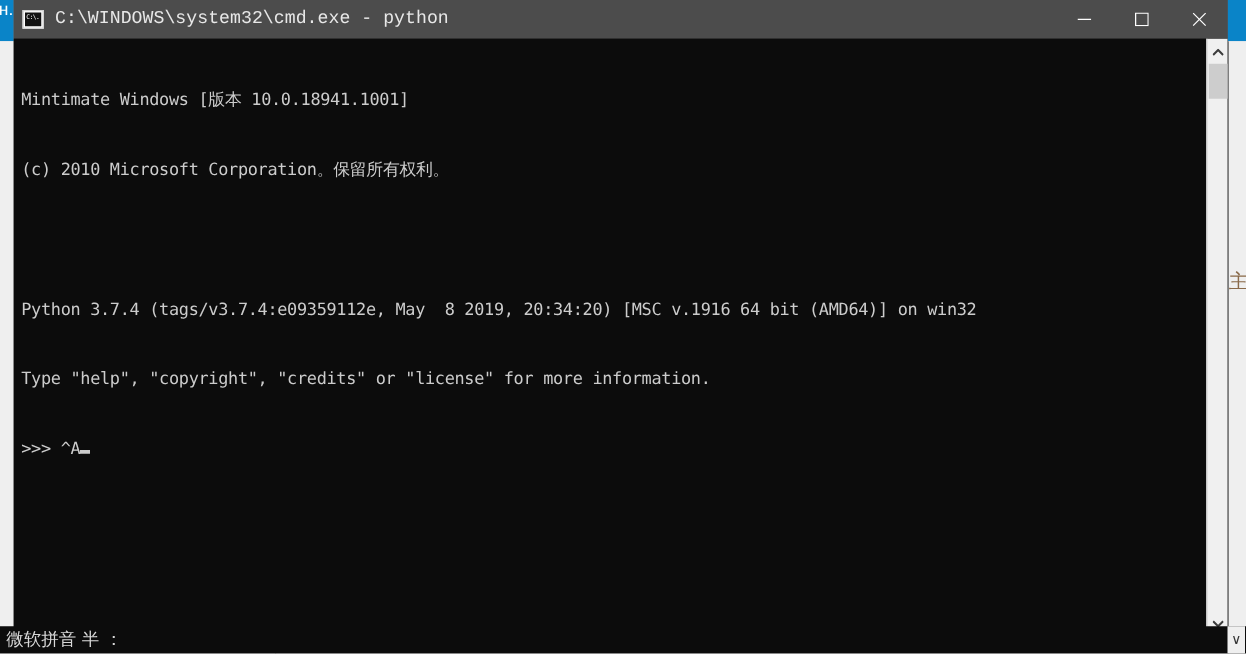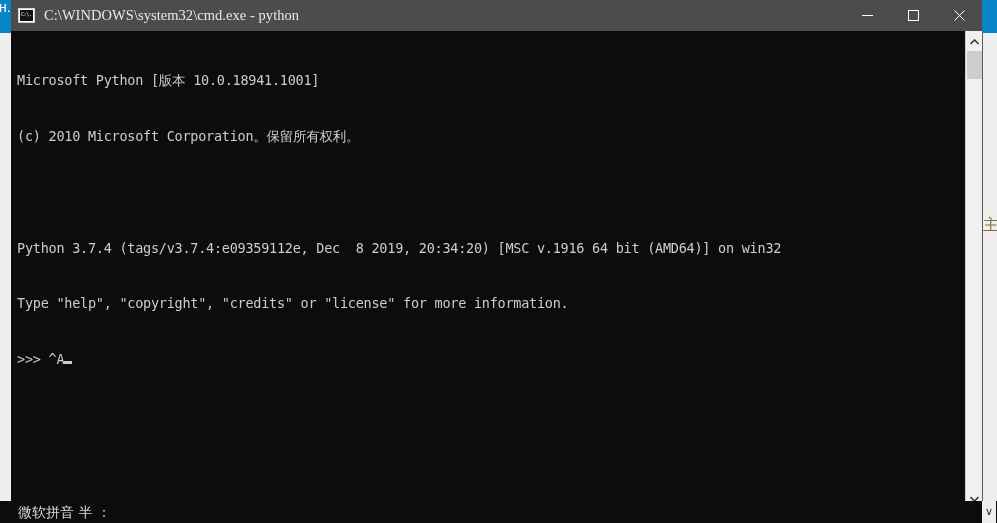--- a/index.html
+++ b/index.html
@@ -104,21 +104,21 @@
     color: #ffffff;
     font-size: 5px;
     line-height: 6px;
     font-family: "DejaVu Sans Mono", monospace;
     letter-spacing: -0.4px;
   }
   .title-text {
     color: #e8e8e8;
     font-size: 14.5px;
     line-height: 31px;
-    font-family: Liberation Serif, serif;
+    font-family: Liberation Mono, monospace;
     white-space: nowrap;
     letter-spacing: 0.05px;
   }
   .win-controls {
     position: absolute;
     right: 0; top: 0;
     height: 31px;
     display: flex;
   }
   .win-btn {
@@ -194,21 +194,21 @@
     position: absolute;
     left: 0;
     bottom: 0;
     width: 997px;
     height: 22px;
     background: #0c0c0c;
     color: #d8d8d8;
     font-family: "DejaVu Sans", sans-serif;
     font-size: 14px;
     line-height: 22px;
-    padding-left: 18px;
+    padding-left: 5px;
     box-sizing: border-box;
     white-space: nowrap;
   }
   .ime-bar .ime-cap {
     position: absolute;
     right: 1px;
     top: 0;
     width: 14px;
     text-align: center;
     color: #333333;
@@ -270,24 +270,24 @@
           <svg width="11" height="11" viewBox="0 0 11 11">
             <line x1="0.5" y1="0.5" x2="10.5" y2="10.5" stroke="#ffffff" stroke-width="1"></line>
             <line x1="10.5" y1="0.5" x2="0.5" y2="10.5" stroke="#ffffff" stroke-width="1"></line>
           </svg>
         </div>
       </div>
     </div>
 
     <div class="term-area">
       <div class="term-text">
-        <div class="term-line">Microsoft Python [版本 10.0.18941.1001]</div>
+        <div class="term-line">Mintimate Windows [版本 10.0.18941.1001]</div>
         <div class="term-line">(c) 2010 Microsoft Corporation。保留所有权利。</div>
         <div class="term-line"></div>
-        <div class="term-line">Python 3.7.4 (tags/v3.7.4:e09359112e, Dec  8 2019, 20:34:20) [MSC v.1916 64 bit (AMD64)] on win32</div>
+        <div class="term-line">Python 3.7.4 (tags/v3.7.4:e09359112e, May  8 2019, 20:34:20) [MSC v.1916 64 bit (AMD64)] on win32</div>
         <div class="term-line">Type "help", "copyright", "credits" or "license" for more information.</div>
         <div class="term-line"><span>&gt;&gt;&gt; ^A</span><span class="cursor"></span></div>
       </div>
 
       <div class="vscroll">
         <div class="arrow up">
           <svg width="9" height="6" viewBox="0 0 9 6">
             <path d="M0.5 5 L4.5 1 L8.5 5" fill="none" stroke="#3c3c3c" stroke-width="1.6"></path>
           </svg>
         </div>

